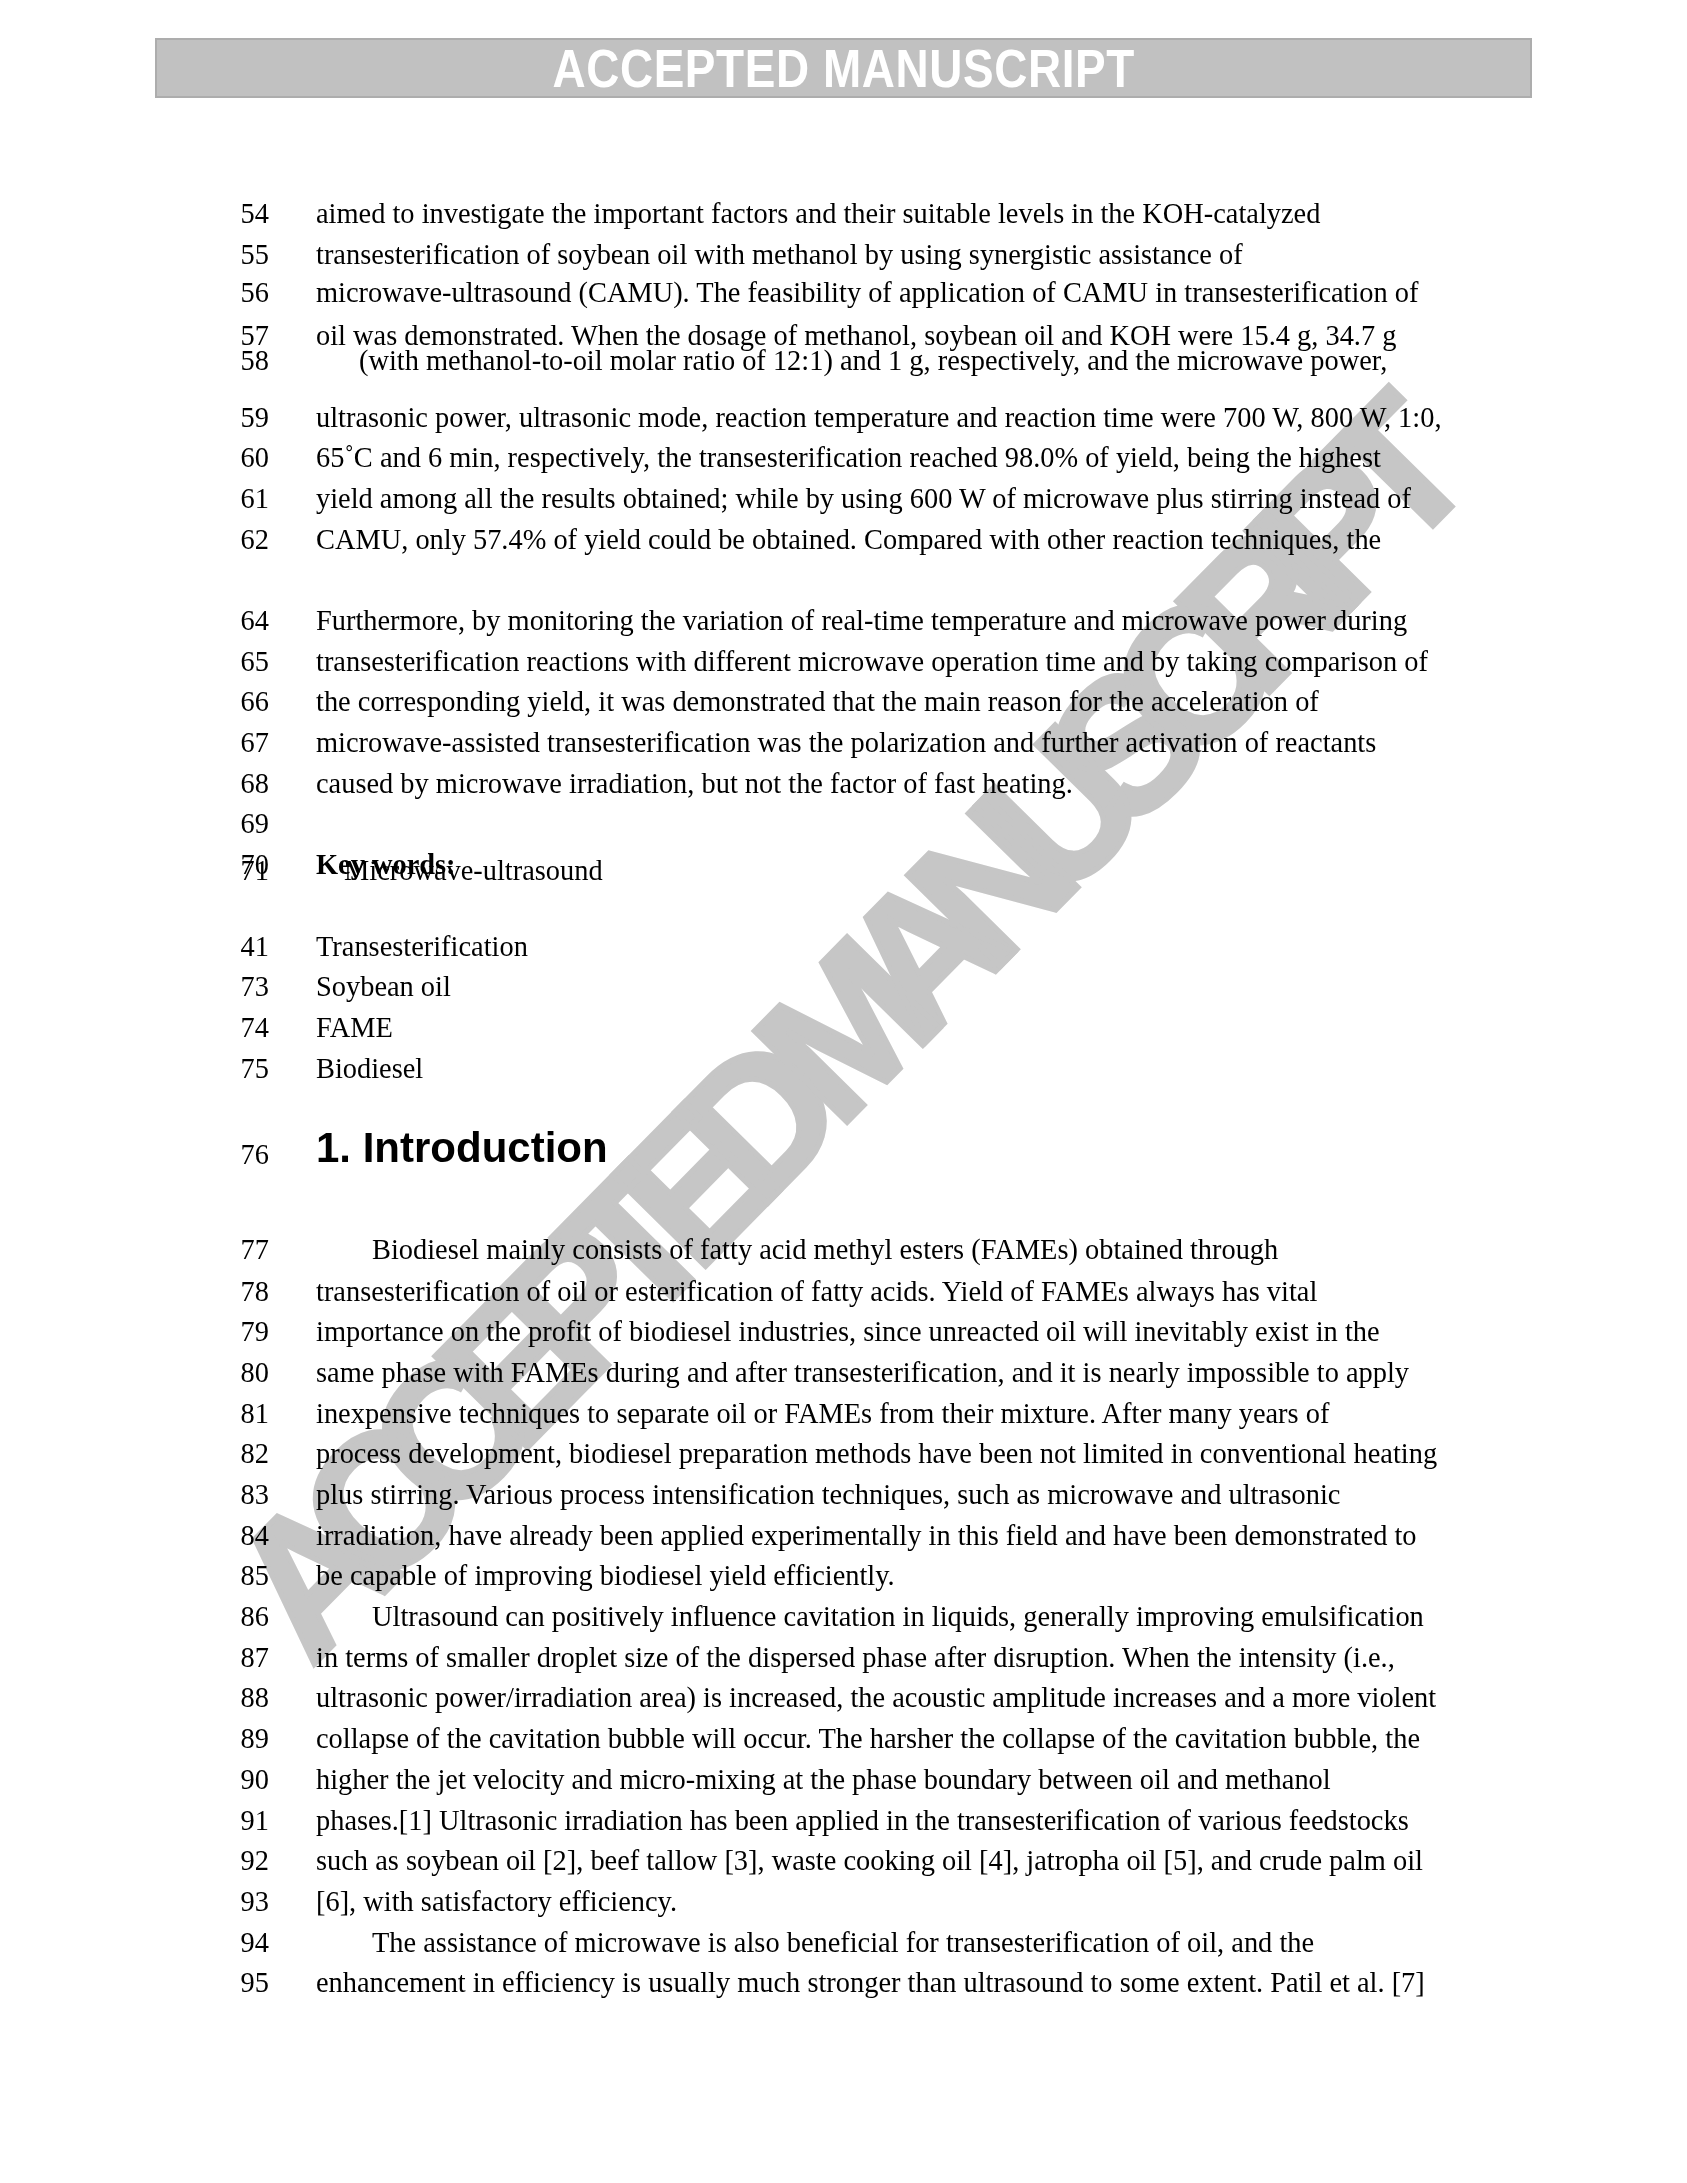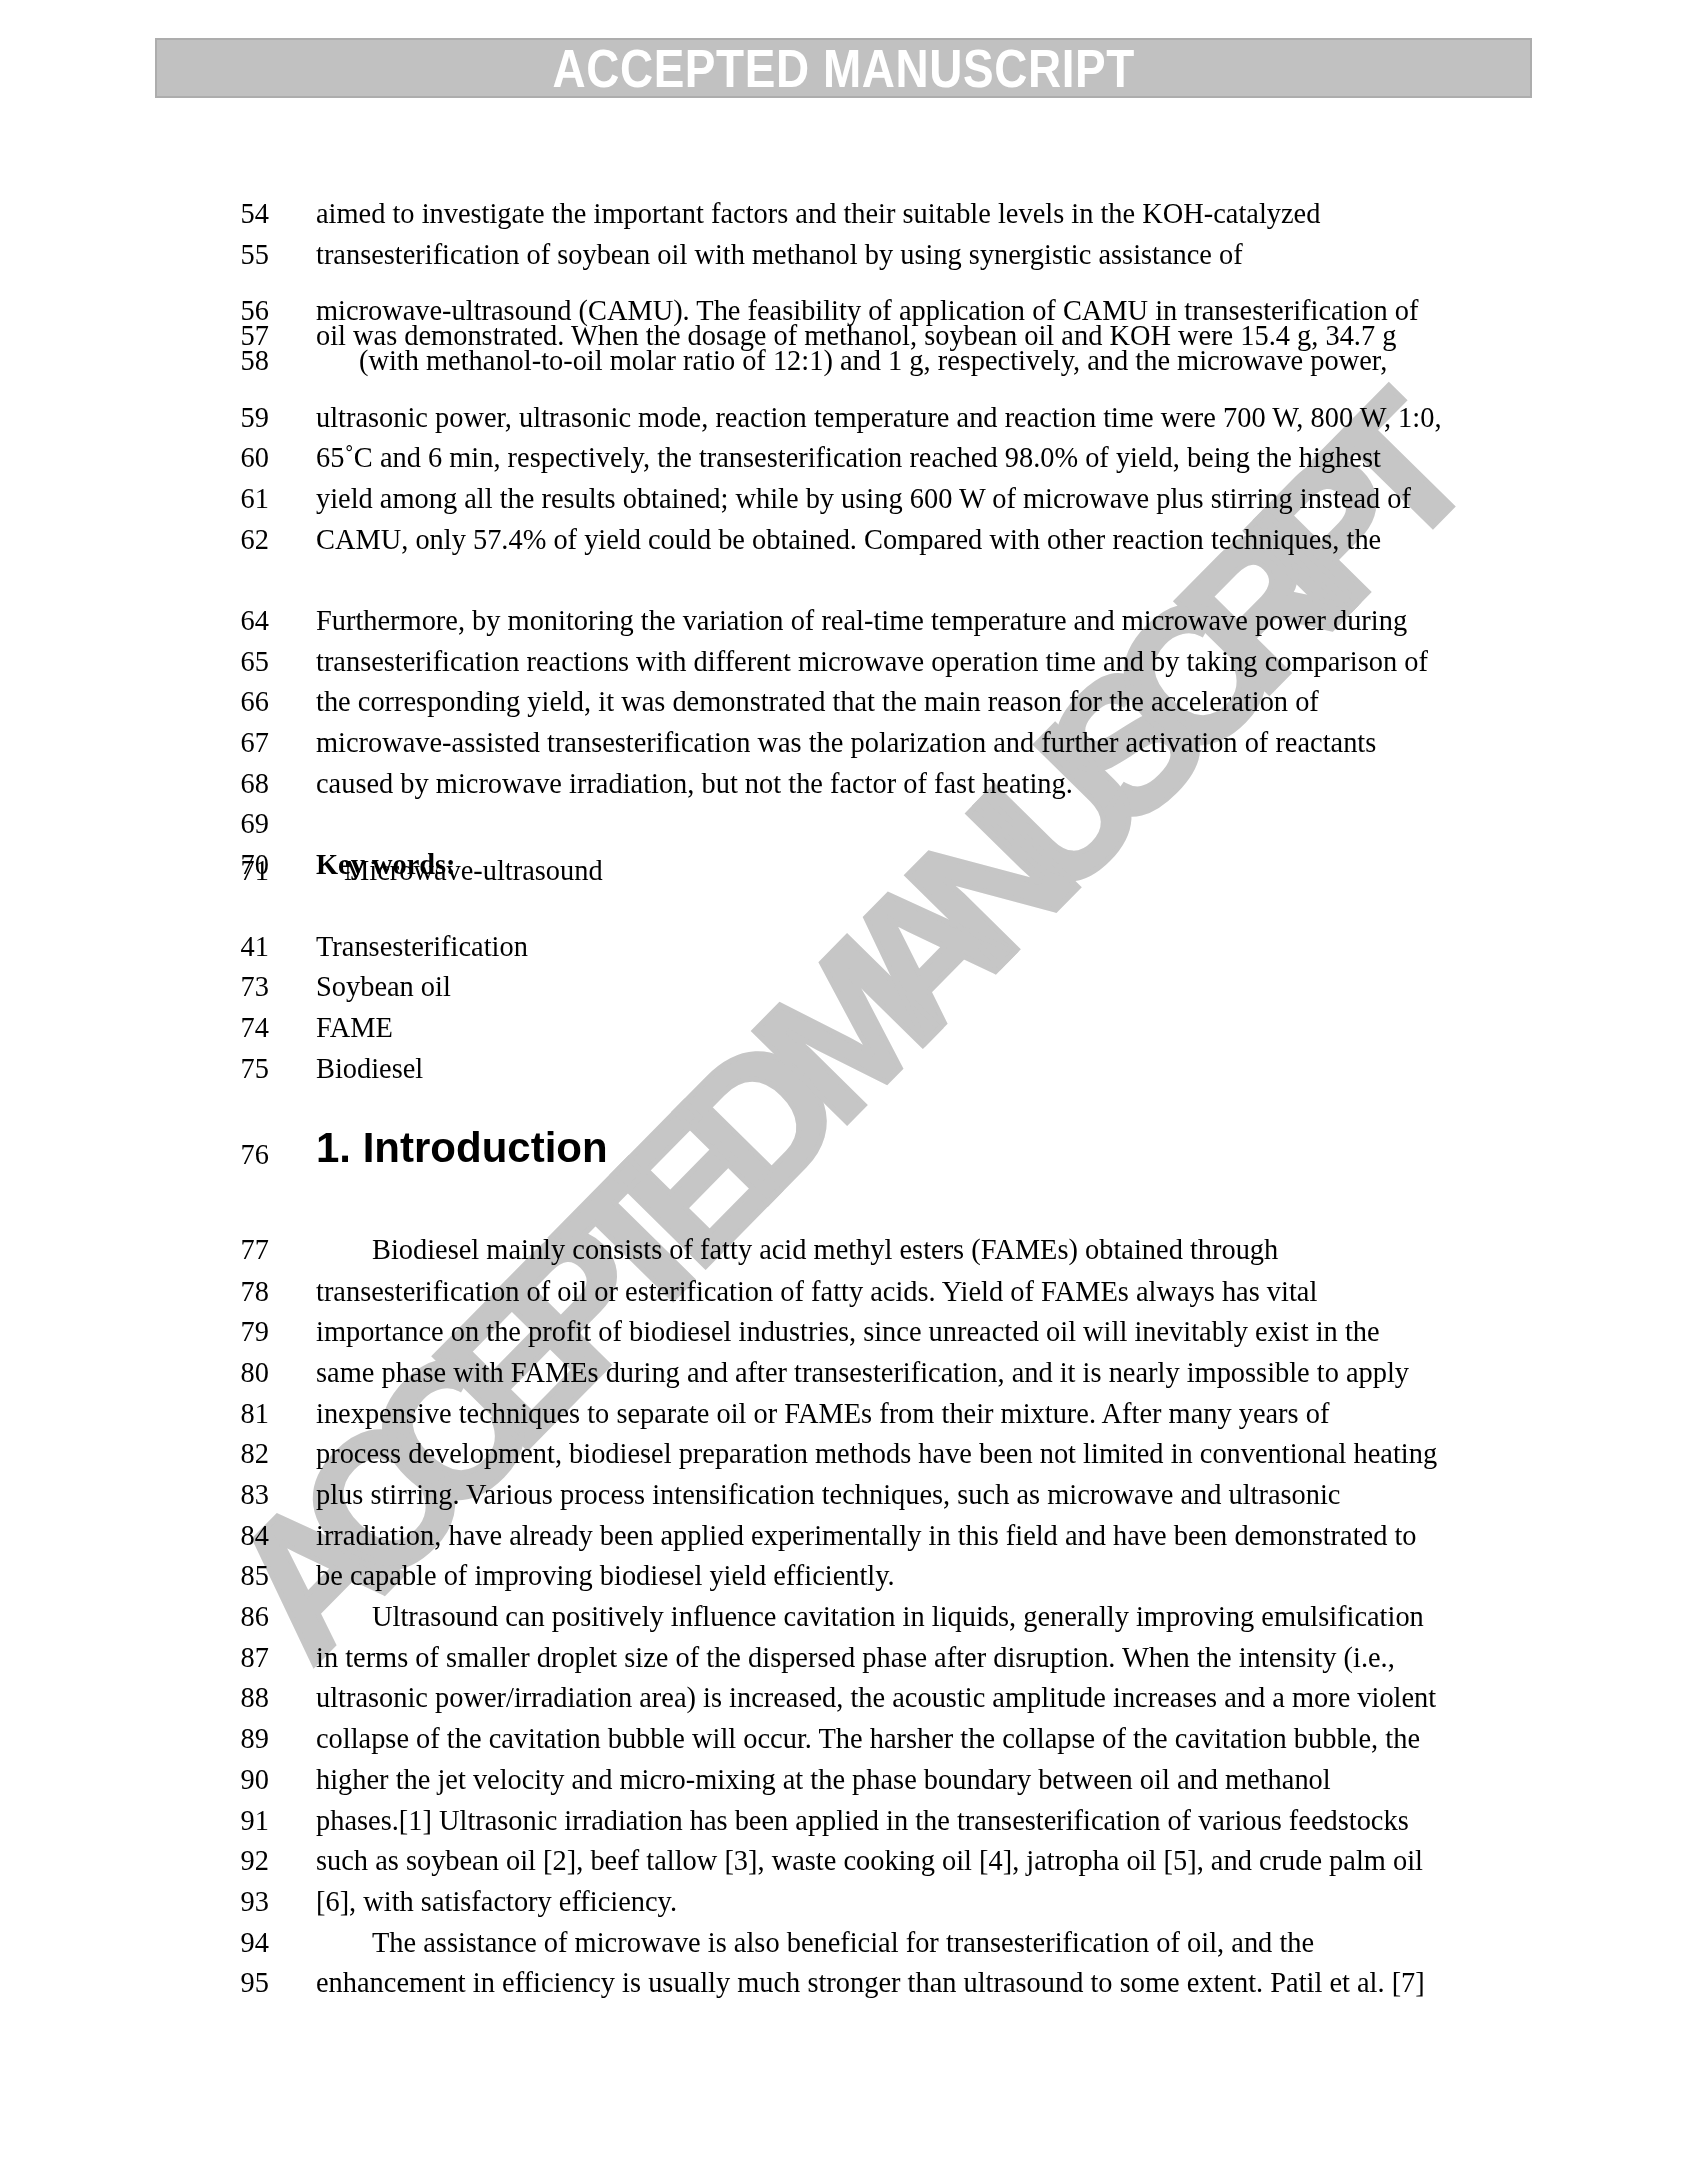--- a/index.html
+++ b/index.html
@@ -92,21 +92,21 @@
 
   <div class="lines-layer">
       <div class="line" style="top: 197px;">
         <span class="num">54</span>
         <span class="text">aimed to investigate the important factors and their suitable levels in the KOH-catalyzed</span>
       </div>
       <div class="line" style="top: 238px;">
         <span class="num">55</span>
         <span class="text">transesterification of soybean oil with methanol by using synergistic assistance of</span>
       </div>
-      <div class="line" style="top: 294px;">
+      <div class="line" style="top: 276px;">
         <span class="num">56</span>
         <span class="text">microwave-ultrasound (CAMU). The feasibility of application of CAMU in transesterification of</span>
       </div>
       <div class="line" style="top: 319px;">
         <span class="num">57</span>
         <span class="text">oil was demonstrated. When the dosage of methanol, soybean oil and KOH were 15.4 g, 34.7 g</span>
       </div>
       <div class="line" style="top: 344px; gap: 43px;">
         <span class="num">58</span>
         <span class="text">(with methanol-to-oil molar ratio of 12:1) and 1 g, respectively, and the microwave power,</span>

